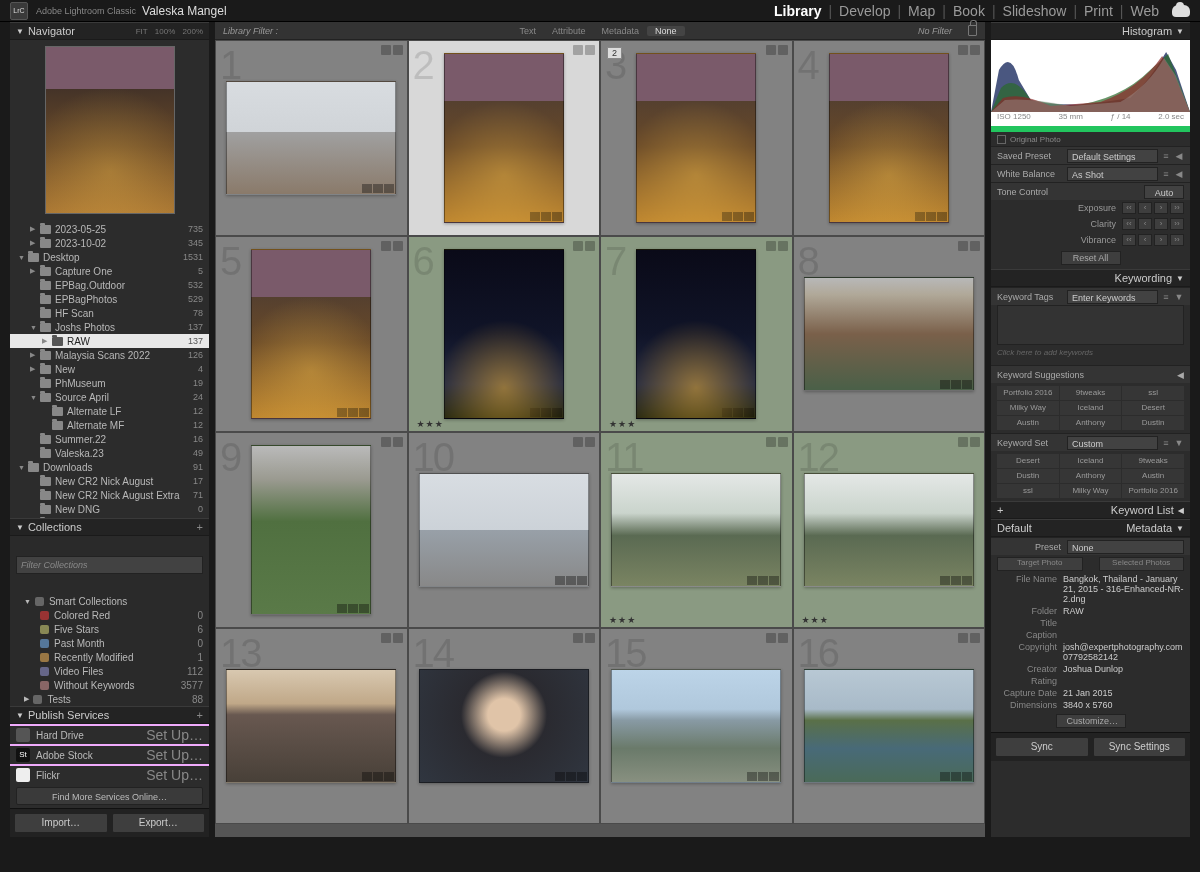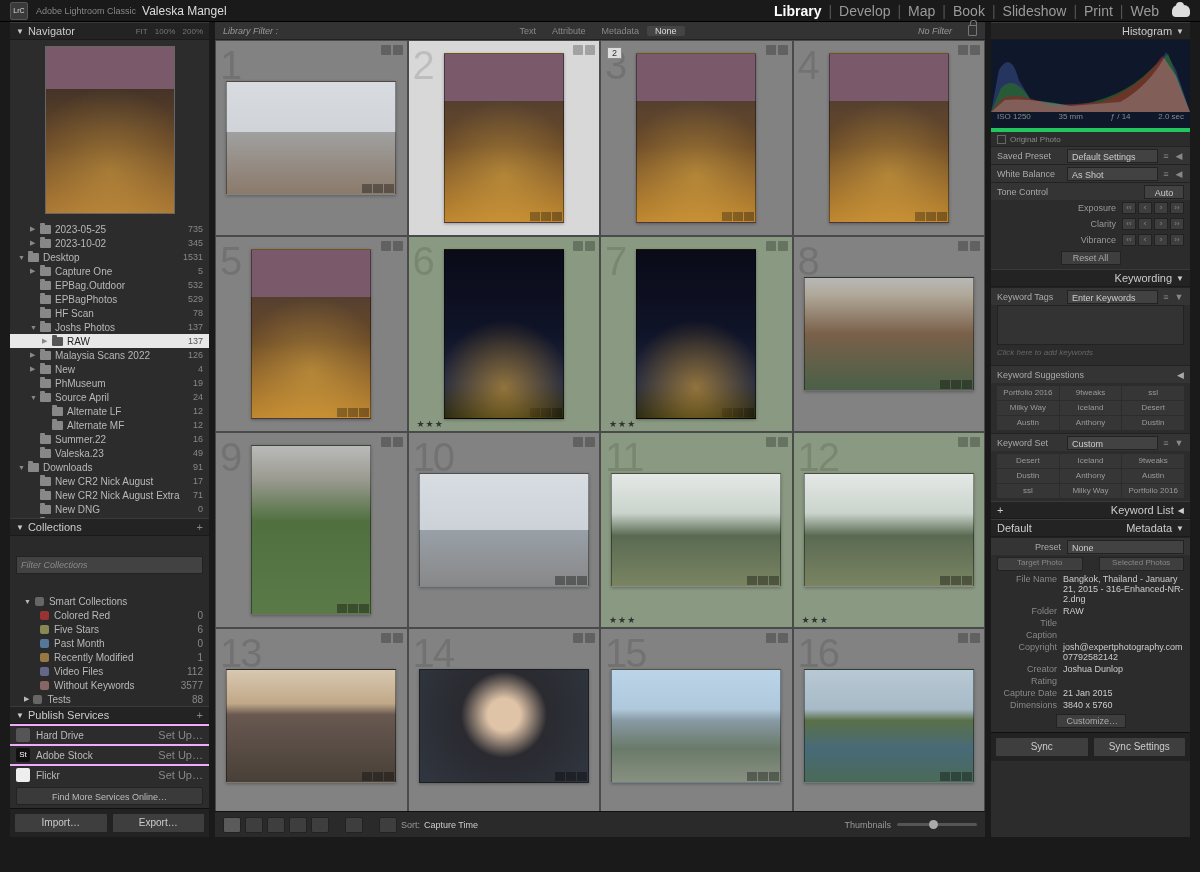--- a/index.html
+++ b/index.html
@@ -50,21 +50,21 @@
 .tree-row .caret { width:8px; font-size:7px; color:#888; }
 .ind0 { padding-left:8px; } .ind1 { padding-left:20px; } .ind2 { padding-left:32px; }
 
 
 .sub-section { background:#2a2a2a; }
 .sc-row { height:14px; display:flex; align-items:center; padding:0 6px 0 20px; color:#b8b8b8; font-size:10px; }
 .sc-row .swatch { width:9px; height:9px; border-radius:2px; margin-right:5px; }
 .sc-row .cnt { margin-left:auto; color:#888; }
 .pub-row { height:20px; display:flex; align-items:center; padding:0 6px; color:#bbb; font-size:10px; border-top:2px solid #f0abfc;}
 .pub-row .pi { width:14px; height:14px; margin-right:6px; border-radius:2px; }
-.pub-row .setup { margin-left:auto; font-size:11px; color:#888; }
+.pub-row .setup { margin-left:auto; font-size:14px; color:#888; }
 .find-more { height:18px; background:#3a3a3a; margin:3px 6px; border-radius:2px; text-align:center; line-height:18px; font-size:9px; color:#bbb; border:1px solid #222;}
 
 
 .bottom-btns { display:flex; gap:4px; padding:4px; background:#222; border-top:1px solid #111; }
 .bbtn { flex:1; height:20px; background:#3e3e3e; border:1px solid #222; border-radius:2px; line-height:18px; text-align:center; font-size:10px; color:#ccc; cursor:pointer; }
 
 
 .filter-bar { height:18px; background:#333; display:flex; align-items:center; padding:0 8px; font-size:9px; color:#999; border-bottom:1px solid #222; }
 .filter-bar .fl { margin-right:auto; font-style:italic; }
 .f-item { padding:0 8px; color:#888; }
@@ -107,21 +107,21 @@
 
 .toolbar { height:26px; background:#2a2a2a; border-top:1px solid #111; display:flex; align-items:center; padding:0 8px; gap:4px; font-size:9px; color:#999;}
 .tb-icon { width:18px; height:16px; background:#3e3e3e; border:1px solid #222; border-radius:2px; }
 .tb-icon.active{background:#5a5a5a;}
 .tb-sep{width:8px;}
 .tb-thumbs{margin-left:auto; display:flex; align-items:center; gap:6px;}
 .slider{width:80px;height:3px;background:#555;border-radius:2px;position:relative;}
 .slider .knob{position:absolute;left:40%;top:-3px;width:9px;height:9px;background:#aaa;border-radius:50%;}
 
 
-.histo { height:92px; background:#0f172a; margin:0; position:relative; border-bottom:4px solid #22c55e;}
+.histo { height:92px; background:#ffffff; margin:0; position:relative; border-bottom:6px solid #22c55e;}
 .histo svg { width:100%; height:72px; display:block;}
 .histo-meta { height:12px; display:flex; justify-content:space-between; padding:0 6px; font-size:8px; color:#888; }
 .orig-photo { height:14px; padding:0 6px; font-size:8px; color:#888; display:flex; align-items:center; gap:4px;}
 .orig-photo .cb{width:9px;height:9px;border:1px solid #666;}
 
 
 .rp-row { height:18px; background:#343434; border-top:1px solid #222; display:flex; align-items:center; padding:0 6px; font-size:9px; color:#aaa; }
 .rp-row .lbl { flex:0 0 70px; }
 .rp-row .val { flex:1; background:#424242; height:14px; line-height:14px; padding:0 4px; font-size:9px; color:#ccc; border:1px solid #222;}
 .rp-row .end{width:10px;text-align:center;font-size:9px;color:#888;margin-left:3px;}
@@ -656,39 +656,20 @@
           </div>
     <div class="thumb t-land river">
       <div class="lbl-strip">
               <span class="sq"></span>
               <span class="sq"></span>
               <span class="sq"></span>
             </div>
     </div>
         </div>
       </div>
-    <div class="toolbar">
-      <div class="tb-icon active"></div>
-      <div class="tb-icon"></div>
-      <div class="tb-icon"></div>
-      <div class="tb-icon"></div>
-      <div class="tb-icon"></div>
-      <div class="tb-sep"></div>
-      <div class="tb-icon"></div>
-      <div class="tb-sep"></div>
-      <div class="tb-icon"></div>
-      <span>Sort:</span>
-      <span style="color:#ccc">Capture Time</span>
-      <div class="tb-thumbs">
-        <span>Thumbnails</span>
-        <div class="slider">
-            <div class="knob"></div>
-          </div>
-      </div>
-    </div>
   </div>
 
   <div class="vline"></div>
 
   <div class="panel right">
     <div class="ph right">
       <span>Histogram</span>
         <span class="tri">▼</span>
     </div>
     <div class="histo">

